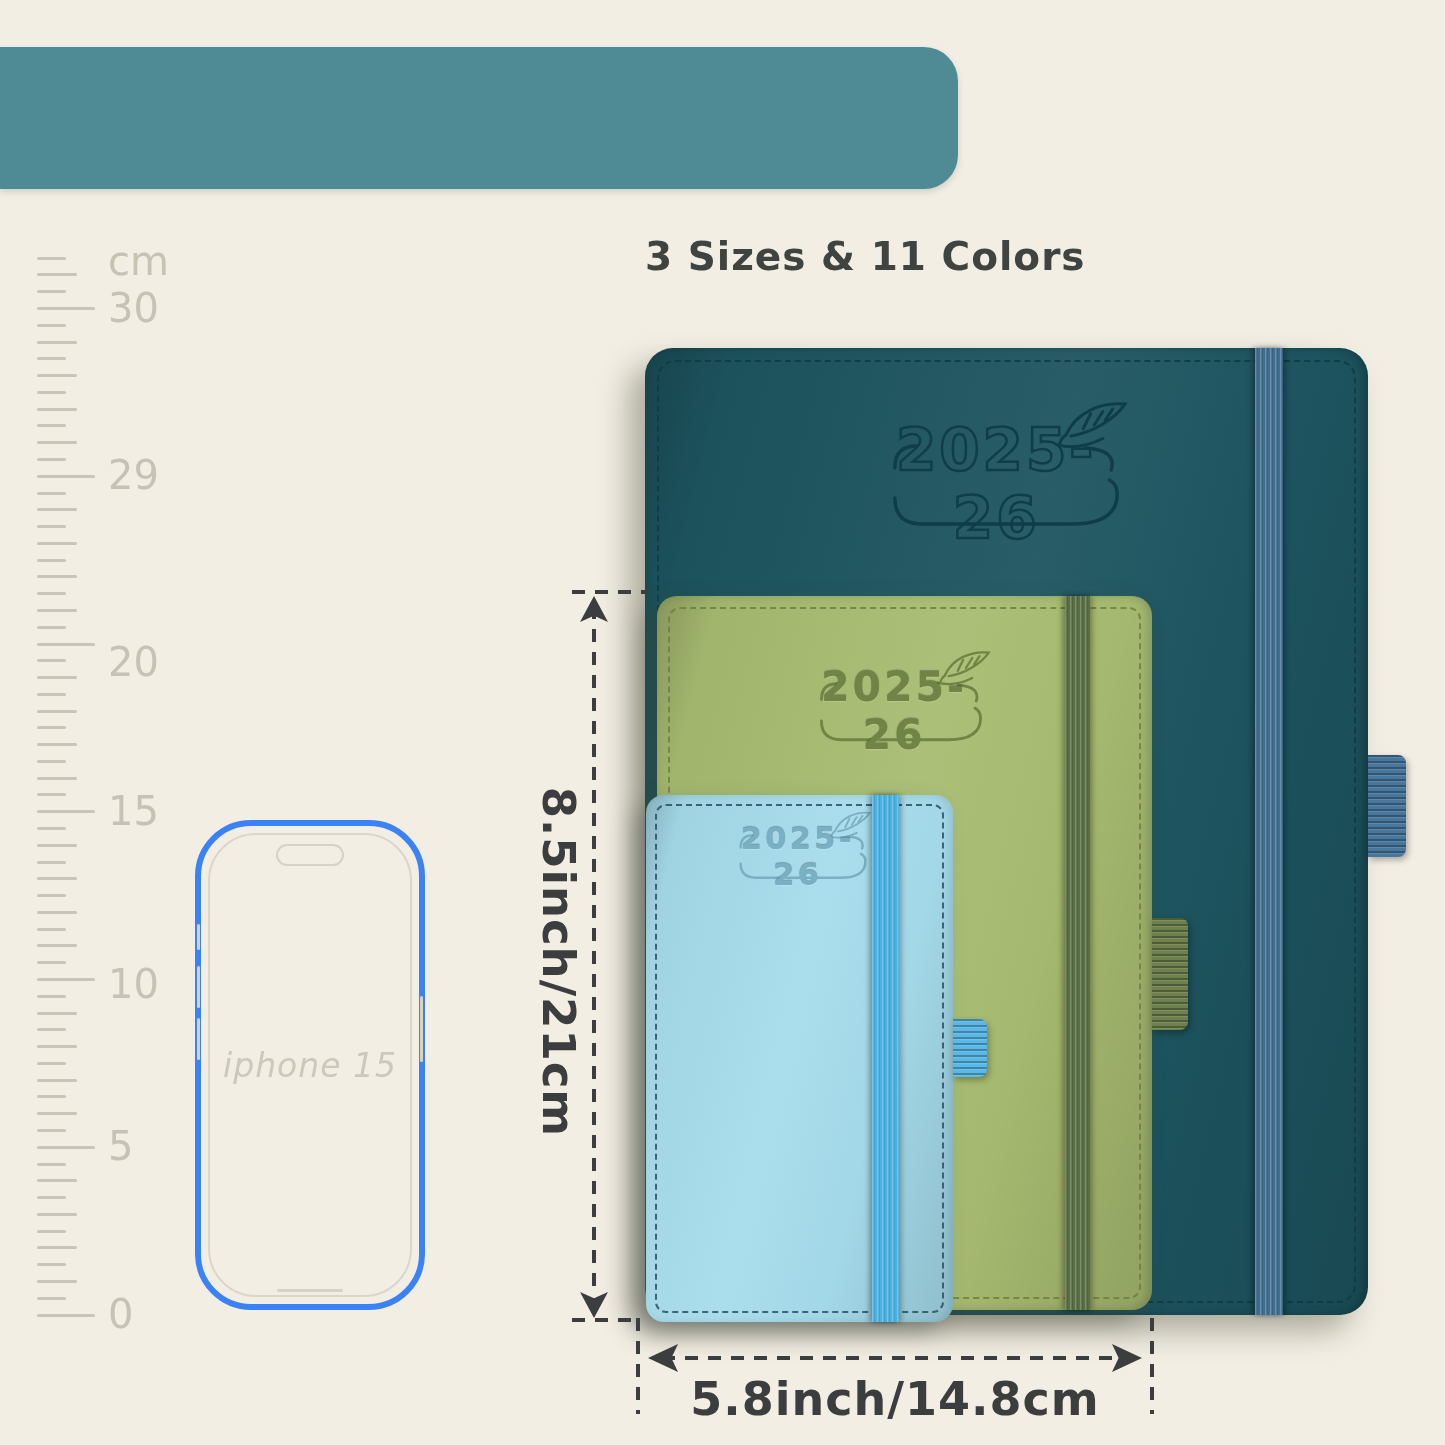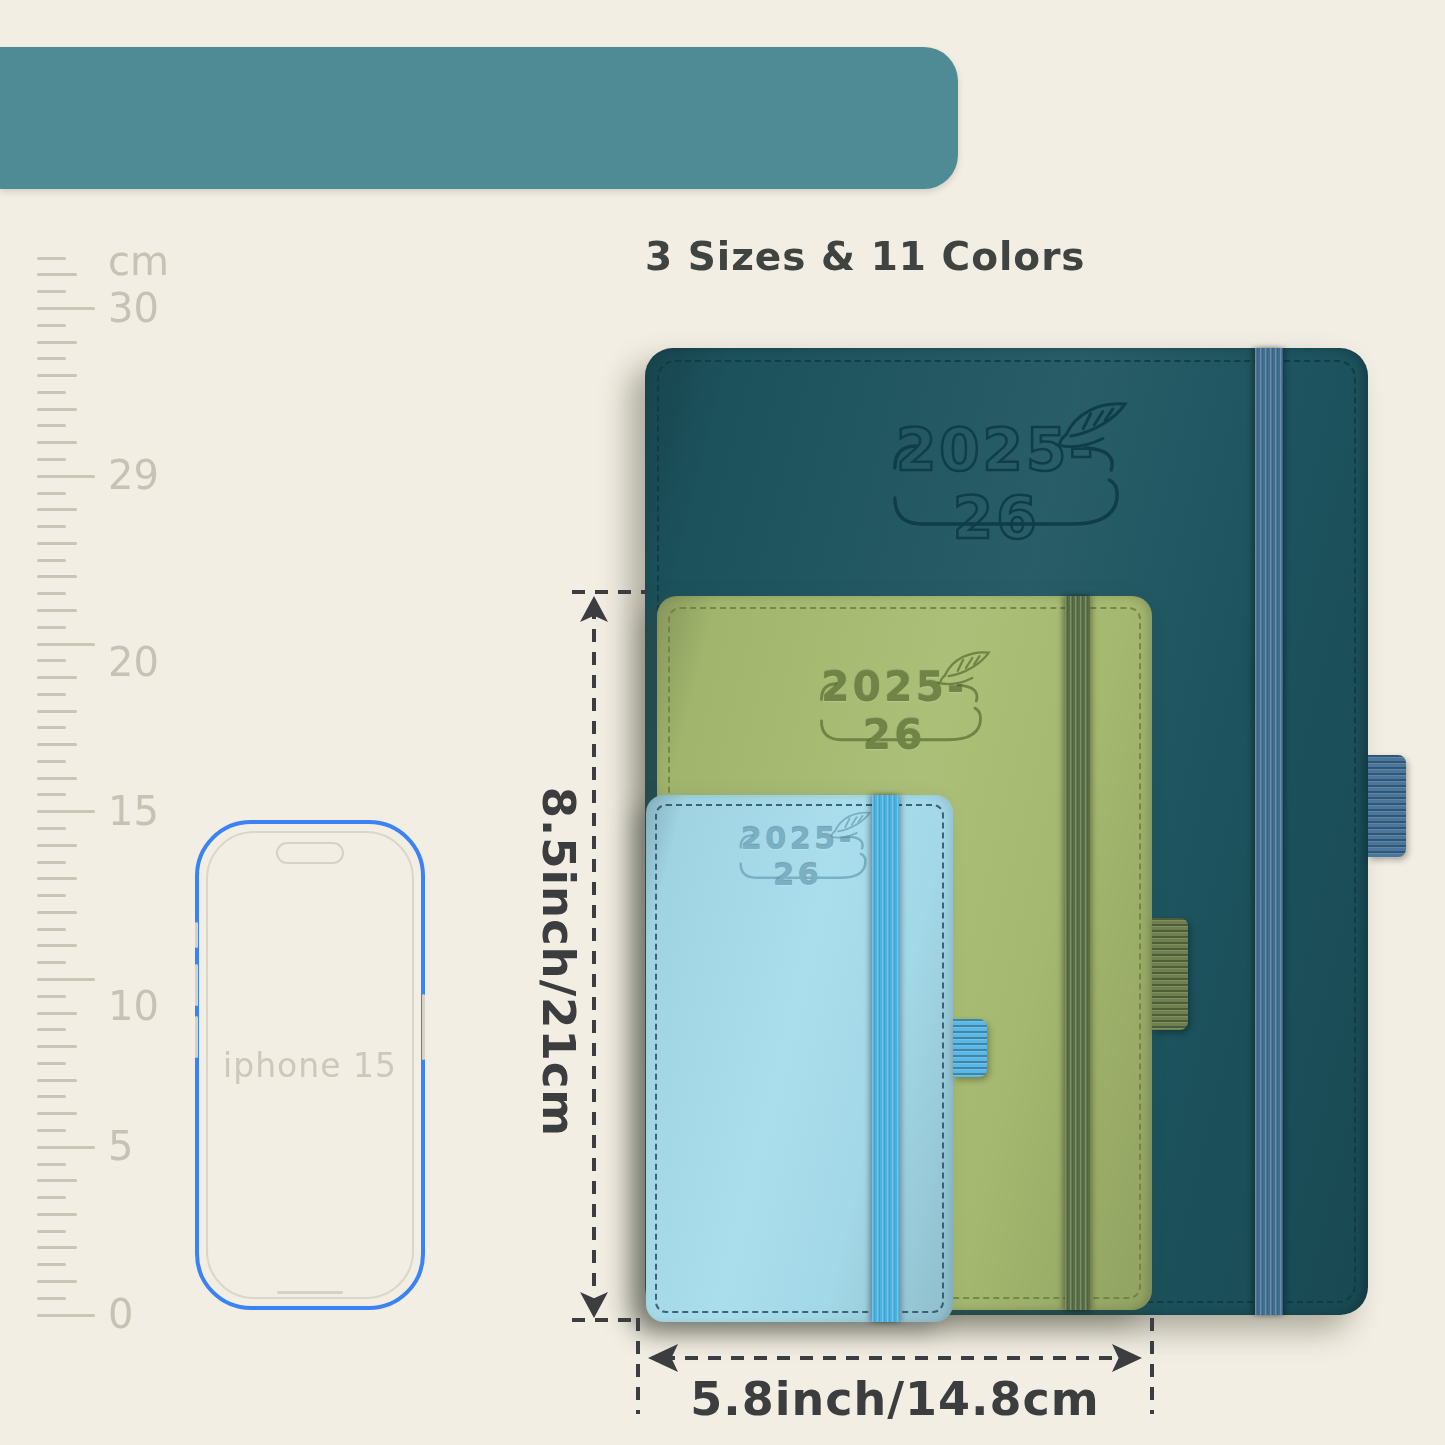--- a/index.html
+++ b/index.html
@@ -46,21 +46,21 @@
   }
   .ruler .num {
     position: absolute; left: 108px; transform: translateY(-52%);
     font-size: 40px; color: #c6c2b4; font-weight: normal;
   }
 
   
   .phone {
     position: absolute; left: 195px; top: 820px;
     width: 230px; height: 490px;
-    border: 4px solid #3b82f6; border-radius: 56px;
+    border: 6px solid #3b82f6; border-radius: 56px; font-style: italic;
   }
   .phone-inner {
     position: absolute; inset: 7px;
     border: 2px solid #dad6c9; border-radius: 48px;
   }
   .island {
     position: absolute; top: 18px; left: 50%; transform: translateX(-50%);
     width: 68px; height: 22px;
     border: 2px solid #d6d2c5; border-radius: 12px;
   }
@@ -246,21 +246,21 @@
       <div class="tick" style="top: 340.55px; width: 40px;"></div>
       <div class="tick" style="top: 323.775px; width: 29px;"></div>
       <div class="tick" style="top: 307px; width: 58px;"></div>
       <div class="tick" style="top: 290.225px; width: 29px;"></div>
       <div class="tick" style="top: 273.45px; width: 40px;"></div>
       <div class="tick" style="top: 256.675px; width: 29px;"></div>
       <div class="num" style="top: 308.5px;">30</div>
       <div class="num" style="top: 476.25px;">29</div>
       <div class="num" style="top: 644px; margin-top: 19px;">20</div>
       <div class="num" style="top: 811.75px;">15</div>
-      <div class="num" style="top: 1007px;">10</div>
+      <div class="num" style="top: 985px;">10</div>
       <div class="num" style="top: 1147.25px;">5</div>
       <div class="num" style="top: 1315px;">0</div>
     </div>
 
   <div class="phone">
     <div class="phone-inner"></div>
     <div class="island"></div>
     <div class="side-btn btn-mute"></div>
     <div class="side-btn btn-vol-up"></div>
     <div class="side-btn btn-vol-dn"></div>

